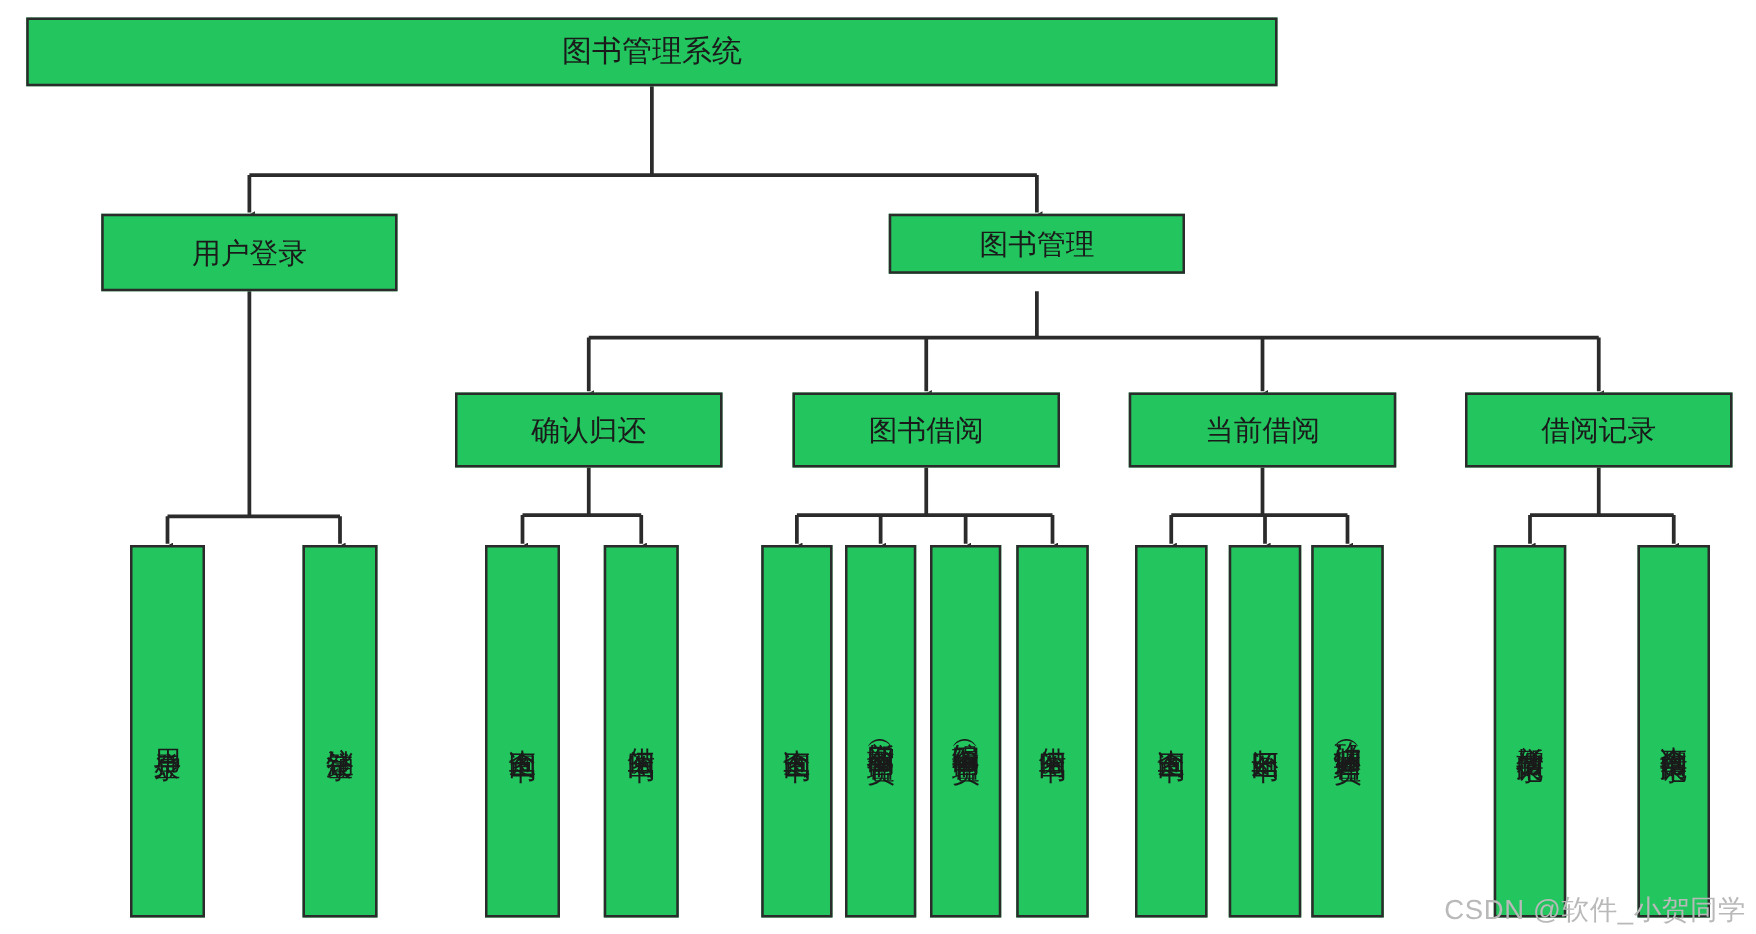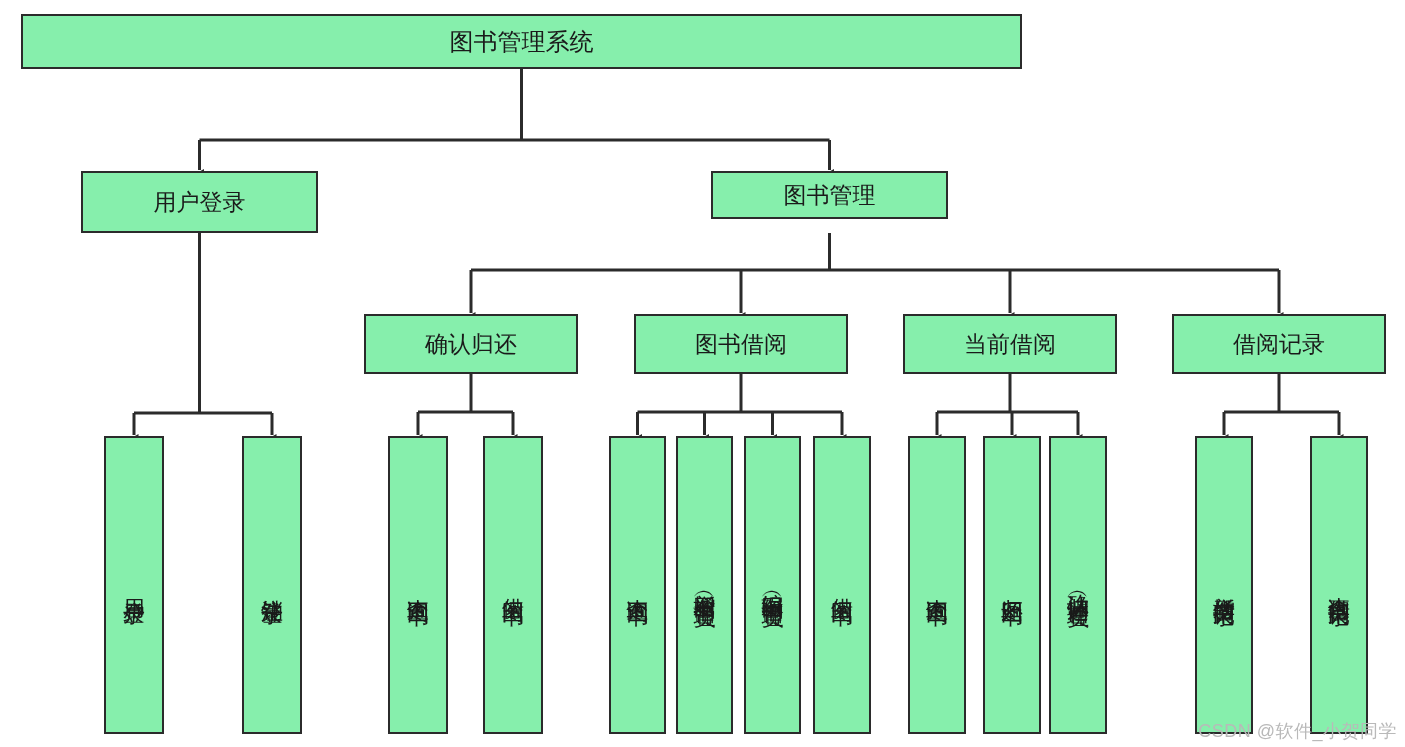--- a/index.html
+++ b/index.html
@@ -15,21 +15,21 @@
   }
   #diagram-root {
     position: relative;
     width: 1405px;
     height: 747px;
     background: #ffffff;
   }
   .node {
     position: absolute;
     box-sizing: border-box;
-    background: #86efac;
+    background: #22c55e;
     border: 2px solid #2b2b2b;
     display: flex;
     align-items: center;
     justify-content: center;
   }
   .node-label {
     color: #1a1a1a;
     line-height: 1.05;
     text-align: center;
     white-space: nowrap;
@@ -60,21 +60,21 @@
     left: 0;
     top: 0;
     width: 1405px;
     height: 747px;
     pointer-events: none;
   }
   #watermark {
     position: absolute;
     right: 8px;
     bottom: 4px;
-    font-size: 18px;
+    font-size: 22px;
     color: #b9b9b9;
     letter-spacing: 0.5px;
     white-space: nowrap;
   }
 </style>
 </head>
 <body>
 
 <div id="diagram-root">
 

